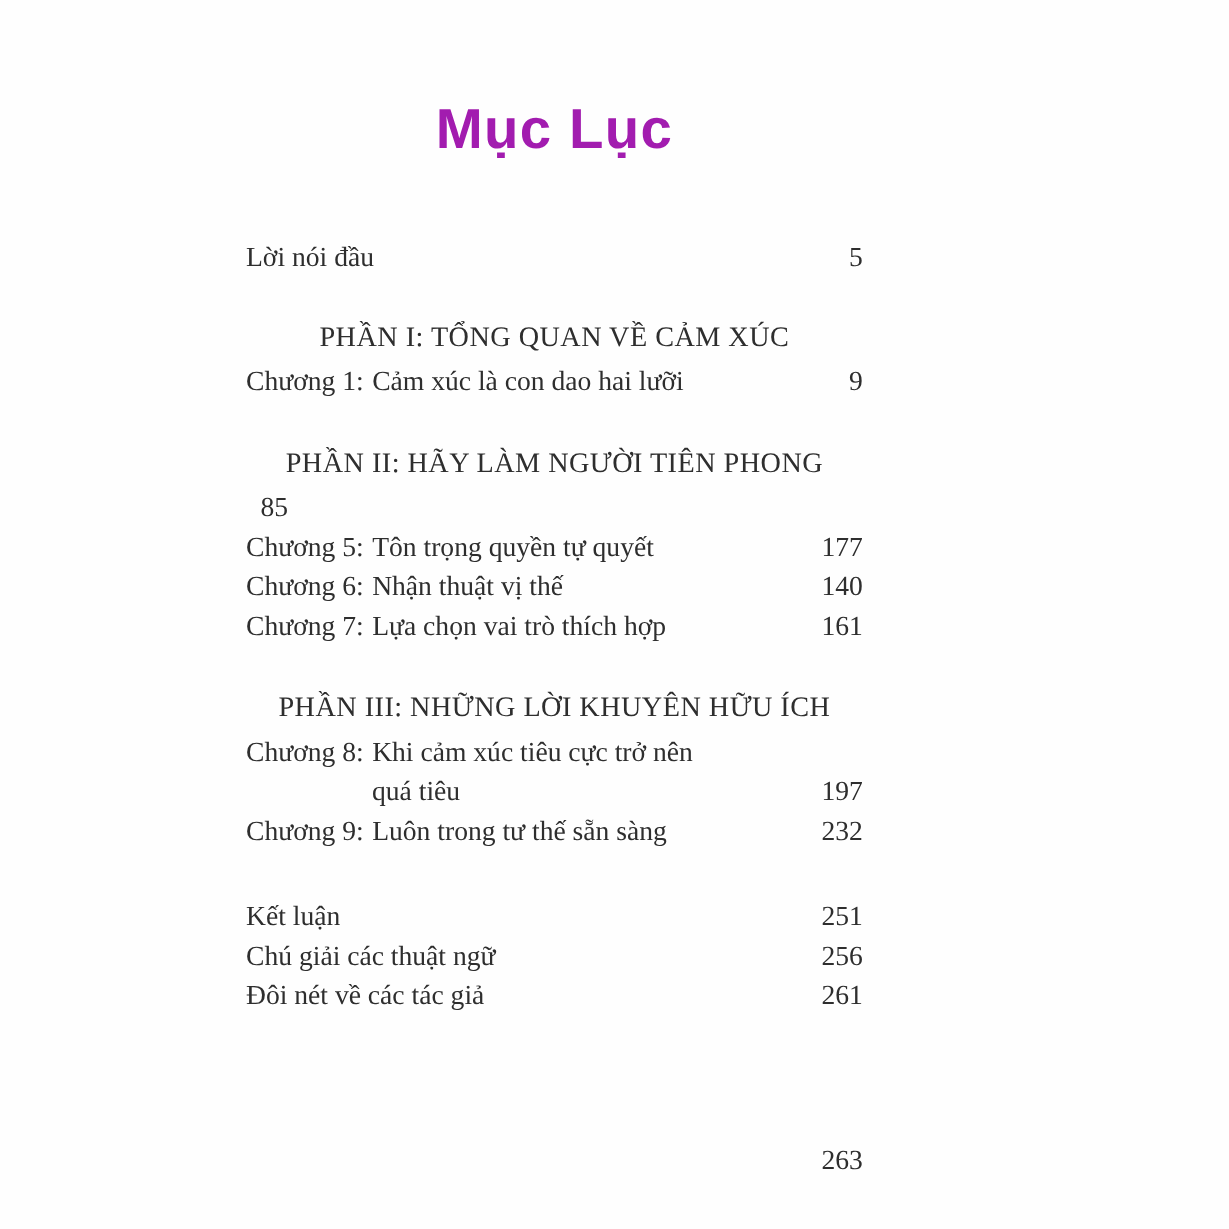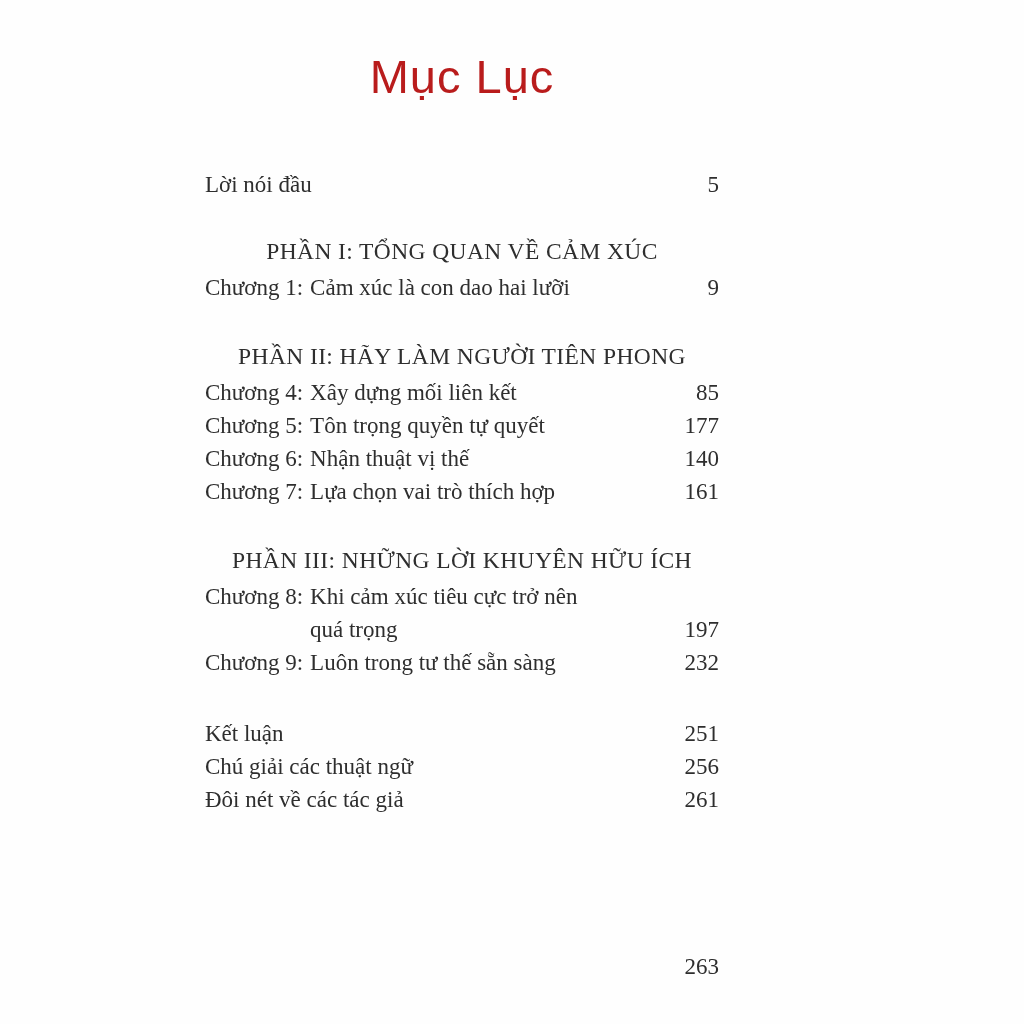--- a/index.html
+++ b/index.html
@@ -16,28 +16,28 @@
     font-family: "Liberation Serif", "DejaVu Serif", serif;
     color: #2e2e2e;
   }
   .content {
     position: absolute;
     left: 205px;
     top: 0;
     width: 514px;
   }
   .book-title {
-    padding-top: 48px;
+    padding-top: 78px;
     text-align: center;
     font-family: "Liberation Sans", "DejaVu Sans", sans-serif;
-    font-weight: normal;
+    font-weight: bold;
     font-size: 47px;
     line-height: 58px;
     letter-spacing: 1px;
-    color: #b91c1c;
+    color: #a21caf;
   }
   .toc {
     margin-top: 62px;
   }
   .row {
     display: flex;
     justify-content: space-between;
     align-items: baseline;
     font-size: 23px;
     line-height: 33px;
@@ -95,21 +95,20 @@
       <div class="section-heading sec1">PHẦN I: TỔNG QUAN VỀ CẢM XÚC</div>
 
       <div class="row">
         <span><span class="prefix">Chương 1:</span><span class="chapter-title">Cảm xúc là con dao hai lưỡi</span></span>
         <span class="pageno">9</span>
       </div>
 
       <div class="section-heading">PHẦN II: HÃY LÀM NGƯỜI TIÊN PHONG</div>
 
       <div class="row">
-        <span><span class="prefix">Chương 4:</span><span class="chapter-title">Xây dựng mối liên kết</span></span>
         <span class="pageno">85</span>
       </div>
       <div class="row">
         <span><span class="prefix">Chương 5:</span><span class="chapter-title">Tôn trọng quyền tự quyết</span></span>
         <span class="pageno">177</span>
       </div>
       <div class="row">
         <span><span class="prefix">Chương 6:</span><span class="chapter-title">Nhận thuật vị thế</span></span>
         <span class="pageno">140</span>
       </div>
@@ -117,21 +116,21 @@
         <span><span class="prefix">Chương 7:</span><span class="chapter-title">Lựa chọn vai trò thích hợp</span></span>
         <span class="pageno">161</span>
       </div>
 
       <div class="section-heading">PHẦN III: NHỮNG LỜI KHUYÊN HỮU ÍCH</div>
 
       <div class="row">
         <span><span class="prefix">Chương 8:</span><span class="chapter-title">Khi cảm xúc tiêu cực trở nên</span></span>
       </div>
       <div class="row wrap-line2">
-        <span class="cont">quá trọng</span>
+        <span class="cont">quá tiêu</span>
         <span class="pageno">197</span>
       </div>
       <div class="row">
         <span><span class="prefix">Chương 9:</span><span class="chapter-title">Luôn trong tư thế sẵn sàng</span></span>
         <span class="pageno">232</span>
       </div>
 
       <div class="back-matter">
         <div class="row">
           <span>Kết luận</span>

